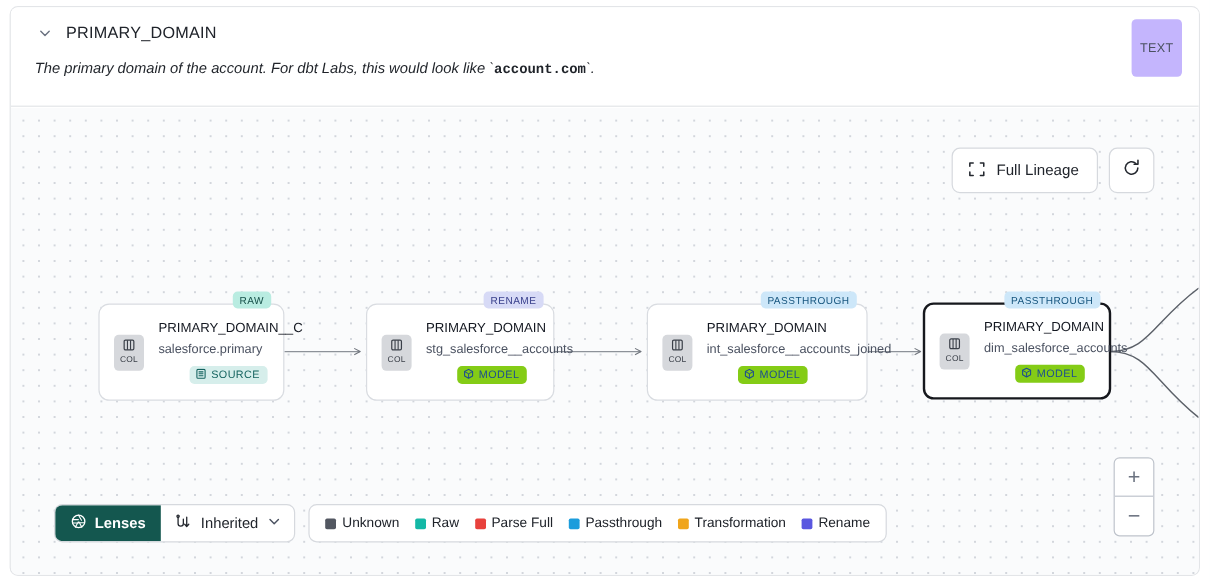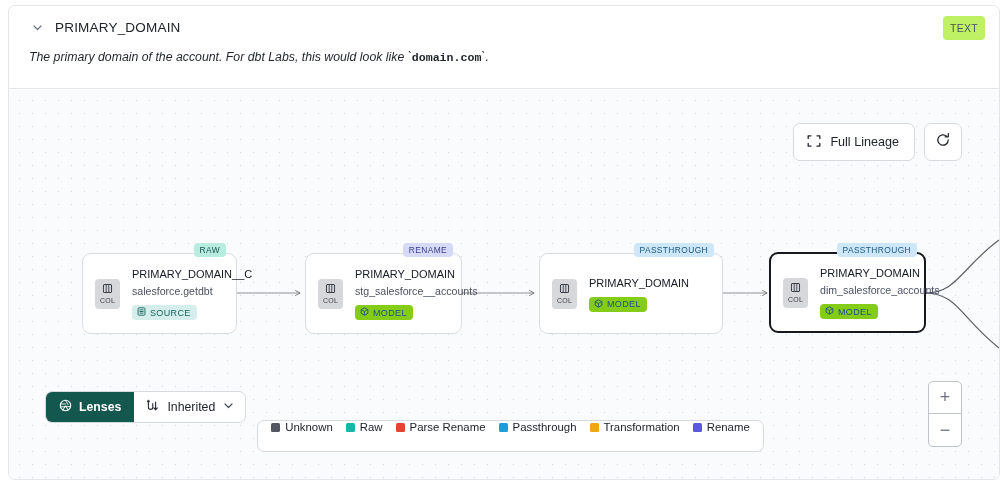--- a/index.html
+++ b/index.html
@@ -41,23 +41,23 @@
     display: flex; align-items: center; justify-content: center;
     color: #6b7280; cursor: pointer;
     margin-right: 10px;
   }
   .chev svg { display: block; }
   .title {
     font-size: 13.5px; color: #20242b; letter-spacing: .2px;
   }
   .type-badge {
     position: absolute; right: 14px; top: 10px;
-    background: #bef264; color: #4a5160;
+    background: #c4b5fd; color: #4a5160;
     font-size: 10.5px; letter-spacing: .3px;
-    padding: 6px 7px; border-radius: 4px;
+    padding: 18px 7px; border-radius: 4px;
   }
   .desc {
     margin-top: 11px;
     font-size: 12.3px; font-style: italic; color: #1f2329;
     line-height: 16px;
   }
   .desc code {
     font-family: "Liberation Mono", "DejaVu Sans Mono", monospace;
     font-style: normal; font-weight: bold; font-size: 11.6px;
   }
@@ -132,21 +132,21 @@
   }
   .col-chip span {
     font-size: 7px; color: #3b4049; letter-spacing: .2px; line-height: 8px;
   }
   .node-body { margin-left: 12px; }
   .n-title { font-size: 11px; color: #141821; line-height: 14px; }
   .n-sub { font-size: 10.6px; color: #4a5160; margin-top: 4px; line-height: 13px; }
   .n-badge {
     display: inline-flex; align-items: center; gap: 4px;
     margin-top: 7px; padding: 2px 6px 2px 5px;
-    border-radius: 4px; font-size: 9px; letter-spacing: .35px;
+    border-radius: 4px; font-size: 9px; letter-spacing: .35px; margin-left: 26px;
   }
   .n-badge.source { background: #d6eeeb; color: #14635f; }
   .n-badge.model  { background: #84cc16; color: #1d4e8f; }
   .n-tag {
     position: absolute; top: -11px;
     padding: 2px 6px; border-radius: 4px;
     font-size: 8.4px; letter-spacing: .4px;
   }
   .n-tag.raw  { background: #b9ece1; color: #17514a; }
   .n-tag.ren  { background: #d7daf6; color: #39408c; }
@@ -162,23 +162,23 @@
   .seg .lenses {
     display: flex; align-items: center; gap: 7px;
     background: #14574f; color: #fff;
     padding: 0 13px; font-size: 12.3px; font-weight: bold; cursor: pointer;
   }
   .seg .evo {
     display: flex; align-items: center; gap: 8px;
     padding: 0 11px 0 11px; font-size: 12.3px; color: #20242b; cursor: pointer;
   }
   .legend {
-    display: flex; align-items: flex-start; gap: 13px;
+    display: flex; align-items: center; gap: 13px;
     height: 32px; padding: 0 13px;
-    background: #fff; border: 1px solid #d6d9de; border-radius: 7px; margin-top: 29px;
+    background: #fff; border: 1px solid #d6d9de; border-radius: 7px;
   }
   .lg { display: flex; align-items: center; gap: 5px; font-size: 11.4px; color: #20242b; }
   .sw { width: 9px; height: 9px; border-radius: 1.5px; flex: none; }
 </style>
 </head>
 <body>
 
 <div class="app">
   <div class="card">
 
@@ -187,21 +187,21 @@
         <span class="chev">
           <svg width="11" height="11" viewBox="0 0 11 11" fill="none">
             <path d="M2 4 L5.5 7.5 L9 4" stroke="#6b7280" stroke-width="1.2" stroke-linecap="round" stroke-linejoin="round"></path>
           </svg>
         </span>
         <span class="title">PRIMARY_DOMAIN</span>
       </div>
       <div class="type-badge">TEXT</div>
 
       <div class="desc">
-        <span>The primary domain of the account. For dbt Labs, this would look like `</span><code>domain.com</code><span>`.</span>
+        <span>The primary domain of the account. For dbt Labs, this would look like `</span><code>account.com</code><span>`.</span>
       </div>
 
     </div>
 
     <div class="canvas">
 
       <div class="tools">
         <div class="btn-lin">
           <span>
             <svg width="14" height="14" viewBox="0 0 14 14" fill="none">
@@ -250,21 +250,21 @@
               <svg width="11" height="11" viewBox="0 0 12 12" fill="none">
                 <rect x="1.6" y="1.6" width="8.8" height="8.8" rx="1.2" stroke="#3b4049" stroke-width="1.1"></rect>
                 <line x1="4.6" y1="1.6" x2="4.6" y2="10.4" stroke="#3b4049" stroke-width="1"></line>
                 <line x1="7.4" y1="1.6" x2="7.4" y2="10.4" stroke="#3b4049" stroke-width="1"></line>
               </svg>
             </span>
             <span>COL</span>
           </div>
           <div class="node-body">
             <div class="n-title">PRIMARY_DOMAIN__C</div>
-            <div class="n-sub">salesforce.getdbt</div>
+            <div class="n-sub">salesforce.primary</div>
             <div class="n-badge source">
               <span>
                 <svg width="9" height="9" viewBox="0 0 10 10" fill="none">
                   <rect x="1.2" y="0.9" width="7.6" height="8.2" rx="1" stroke="#14635f" stroke-width="1"></rect>
                   <line x1="2.8" y1="3.2" x2="7.2" y2="3.2" stroke="#14635f" stroke-width="1"></line>
                   <line x1="2.8" y1="5" x2="7.2" y2="5" stroke="#14635f" stroke-width="1"></line>
                   <line x1="2.8" y1="6.8" x2="7.2" y2="6.8" stroke="#14635f" stroke-width="1"></line>
                 </svg>
               </span>
               <span>SOURCE</span>
@@ -306,20 +306,21 @@
               <svg width="11" height="11" viewBox="0 0 12 12" fill="none">
                 <rect x="1.6" y="1.6" width="8.8" height="8.8" rx="1.2" stroke="#3b4049" stroke-width="1.1"></rect>
                 <line x1="4.6" y1="1.6" x2="4.6" y2="10.4" stroke="#3b4049" stroke-width="1"></line>
                 <line x1="7.4" y1="1.6" x2="7.4" y2="10.4" stroke="#3b4049" stroke-width="1"></line>
               </svg>
             </span>
             <span>COL</span>
           </div>
           <div class="node-body">
             <div class="n-title">PRIMARY_DOMAIN</div>
+            <div class="n-sub">int_salesforce__accounts_joined</div>
             <div class="n-badge model">
               <span>
                 <svg width="9" height="9" viewBox="0 0 10 10" fill="none">
                   <path d="M5 0.9 L8.7 2.9 V7 L5 9.1 L1.3 7 V2.9 Z" stroke="#1d4e8f" stroke-width="1" stroke-linejoin="round"></path>
                   <path d="M1.3 2.9 L5 5 L8.7 2.9 M5 5 V9.1" stroke="#1d4e8f" stroke-width="0.9"></path>
                 </svg>
               </span>
               <span>MODEL</span>
             </div>
           </div>
@@ -385,21 +386,21 @@
           <div class="lg">
             <span class="sw" style="background:#525761"></span>
             <span>Unknown</span>
           </div>
           <div class="lg">
             <span class="sw" style="background:#14b8a6"></span>
             <span>Raw</span>
           </div>
           <div class="lg">
             <span class="sw" style="background:#e8413c"></span>
-            <span>Parse Rename</span>
+            <span>Parse Full</span>
           </div>
           <div class="lg">
             <span class="sw" style="background:#1c9ddc"></span>
             <span>Passthrough</span>
           </div>
           <div class="lg">
             <span class="sw" style="background:#f0a51b"></span>
             <span>Transformation</span>
           </div>
           <div class="lg">

